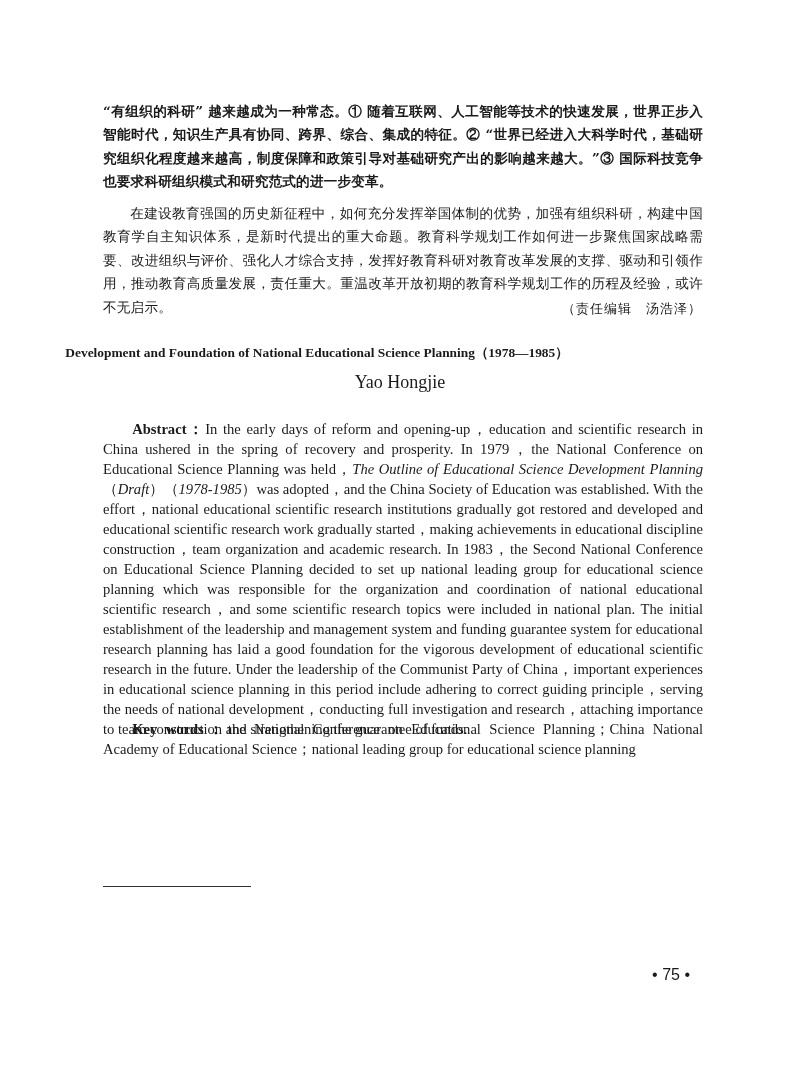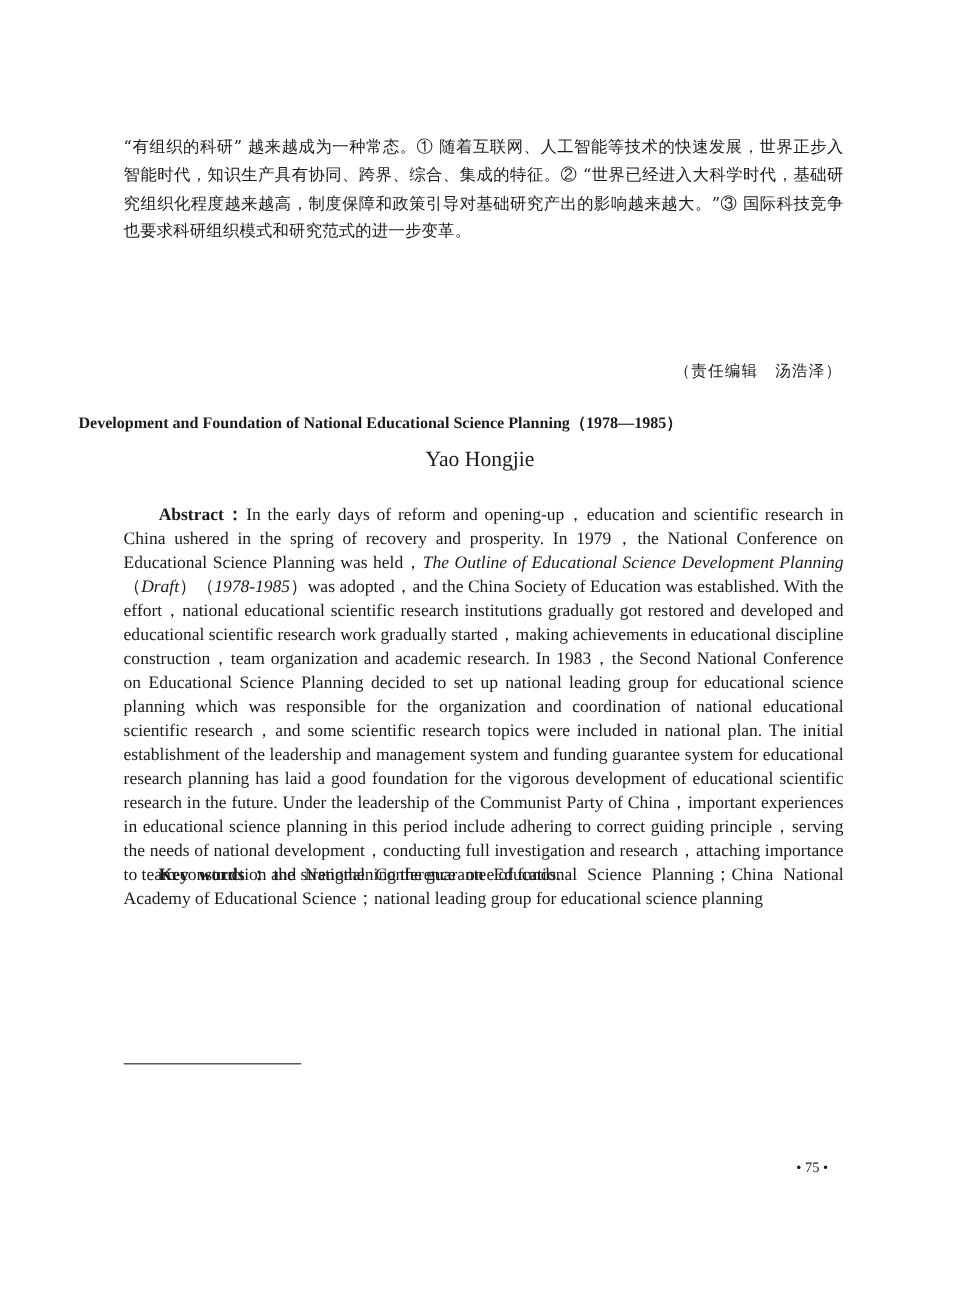--- a/index.html
+++ b/index.html
@@ -2,43 +2,44 @@
 <html><head>
   <meta charset="utf-8">
   <style>
     html, body { margin: 0; padding: 0; background: #ffffff; }
     body { width: 800px; height: 1077px; position: relative; overflow: hidden; color: #1a1a1a; }
     .page { position: absolute; left: 0; top: 0; width: 800px; height: 1077px; }
     .cn { font-family: "DejaVu Serif", serif; }
     .en { font-family: "Liberation Serif", serif; }
 
     .cn-para { position: absolute; left: 103px; width: 600px; font-size: 13.6px; line-height: 23.5px; text-align: justify; letter-spacing: 0.2px; }
-    #p1 { top: 98px; }
+    #p1 { top: 86px; font-weight: bold; }
     #p2 { top: 188px; text-indent: 2em; }
     .editor { position: absolute; top: 300px; right: 98px; font-size: 13px; letter-spacing: 1px; }
 
     .title { position: absolute; top: 344px; left: 0; width: 634px; text-align: center; font-weight: bold; font-size: 13.4px; }
     .author { position: absolute; top: 372px; left: 0; width: 800px; text-align: center; font-size: 18px; }
 
     .abstract { position: absolute; top: 404px; left: 103px; width: 600px; font-size: 14.6px; line-height: 20px; text-align: justify; text-indent: 2em; }
     .keywords { position: absolute; top: 704px; left: 103px; width: 600px; font-size: 14.6px; line-height: 20px; text-align: justify; text-indent: 2em; }
     .label { font-weight: bold; font-family: Liberation Serif, serif; }
     .it { font-style: italic; }
 
     .fn-rule { position: absolute; top: 886px; left: 103px; width: 148px; height: 0; border-top: 1px solid #333; }
     .footnotes { position: absolute; top: 903px; left: 103px; width: 600px; font-size: 10.6px; line-height: 18.5px; }
     .fn { text-indent: 1.6em; }
-    .page-num { position: absolute; top: 966px; right: 110px; font-size: 12px; font-family: Liberation Serif, serif; }
+    .page-num { position: absolute; top: 966px; right: 110px; font-size: 16px; font-family: Liberation Sans, sans-serif; }
   </style>
 </head>
 <body>
 
 <div class="page">
 
   <p id="p1" class="cn cn-para">“有组织的科研” 越来越成为一种常态。① 随着互联网、人工智能等技术的快速发展，世界正步入智能时代，知识生产具有协同、跨界、综合、集成的特征。② “世界已经进入大科学时代，基础研究组织化程度越来越高，制度保障和政策引导对基础研究产出的影响越来越大。”③ 国际科技竞争也要求科研组织模式和研究范式的进一步变革。</p>
+  <p id="p2" class="cn cn-para">在建设教育强国的历史新征程中，如何充分发挥举国体制的优势，加强有组织科研，构建中国教育学自主知识体系，是新时代提出的重大命题。教育科学规划工作如何进一步聚焦国家战略需要、改进组织与评价、强化人才综合支持，发挥好教育科研对教育改革发展的支撑、驱动和引领作用，推动教育高质量发展，责任重大。重温改革开放初期的教育科学规划工作的历程及经验，或许不无启示。</p>
   <div class="cn editor">（责任编辑　汤浩泽）</div>
 
   <div class="en title">Development and Foundation of National Educational Science Planning（1978—1985）</div>
   <div class="en author">Yao Hongjie</div>
 
   <p class="en abstract"><span class="label">Abstract：</span><span>In the early days of reform and opening-up，education and scientific research in China ushered in the spring of recovery and prosperity. In 1979，the National Conference on Educational Science Planning was held，</span><span class="it">The Outline of Educational Science Development Planning</span><span>（</span><span class="it">Draft</span><span>）（</span><span class="it">1978-1985</span><span>）was adopted，and the China Society of Education was established. With the effort，national educational scientific research institutions gradually got restored and developed and educational scientific research work gradually started，making achievements in educational discipline construction，team organization and academic research. In 1983，the Second National Conference on Educational Science Planning decided to set up national leading group for educational science planning which was responsible for the organization and coordination of national educational scientific research，and some scientific research topics were included in national plan. The initial establishment of the leadership and management system and funding guarantee system for educational research planning has laid a good foundation for the vigorous development of educational scientific research in the future. Under the leadership of the Communist Party of China，important experiences in educational science planning in this period include adhering to correct guiding principle，serving the needs of national development，conducting full investigation and research，attaching importance to team construction and strengthening the guarantee of funds.</span></p>
 
   <p class="en keywords"><span class="label">Key words：</span><span>the National Conference on Educational Science Planning；China National Academy of Educational Science；national leading group for educational science planning</span></p>
 
   <div class="fn-rule"></div>

